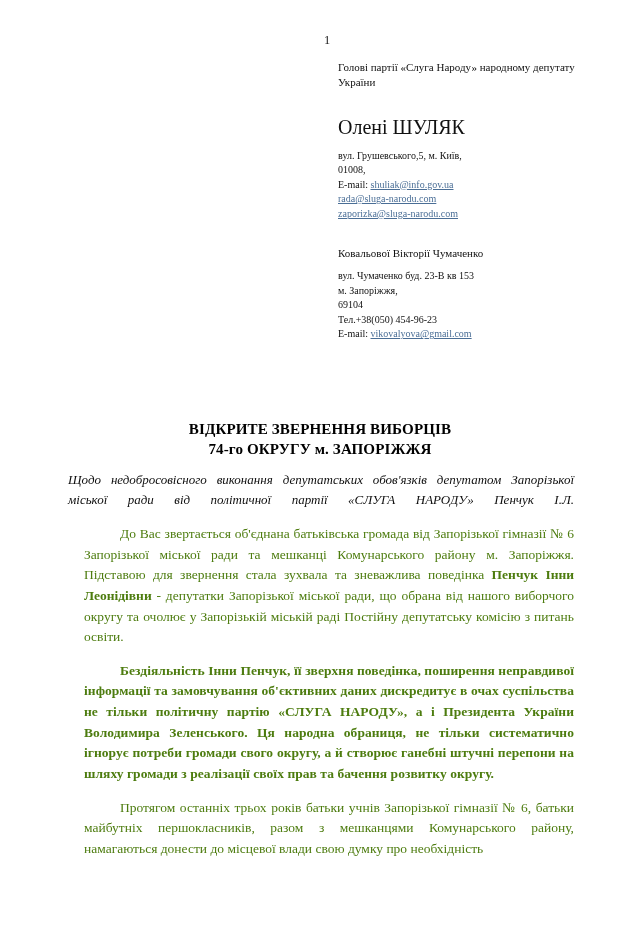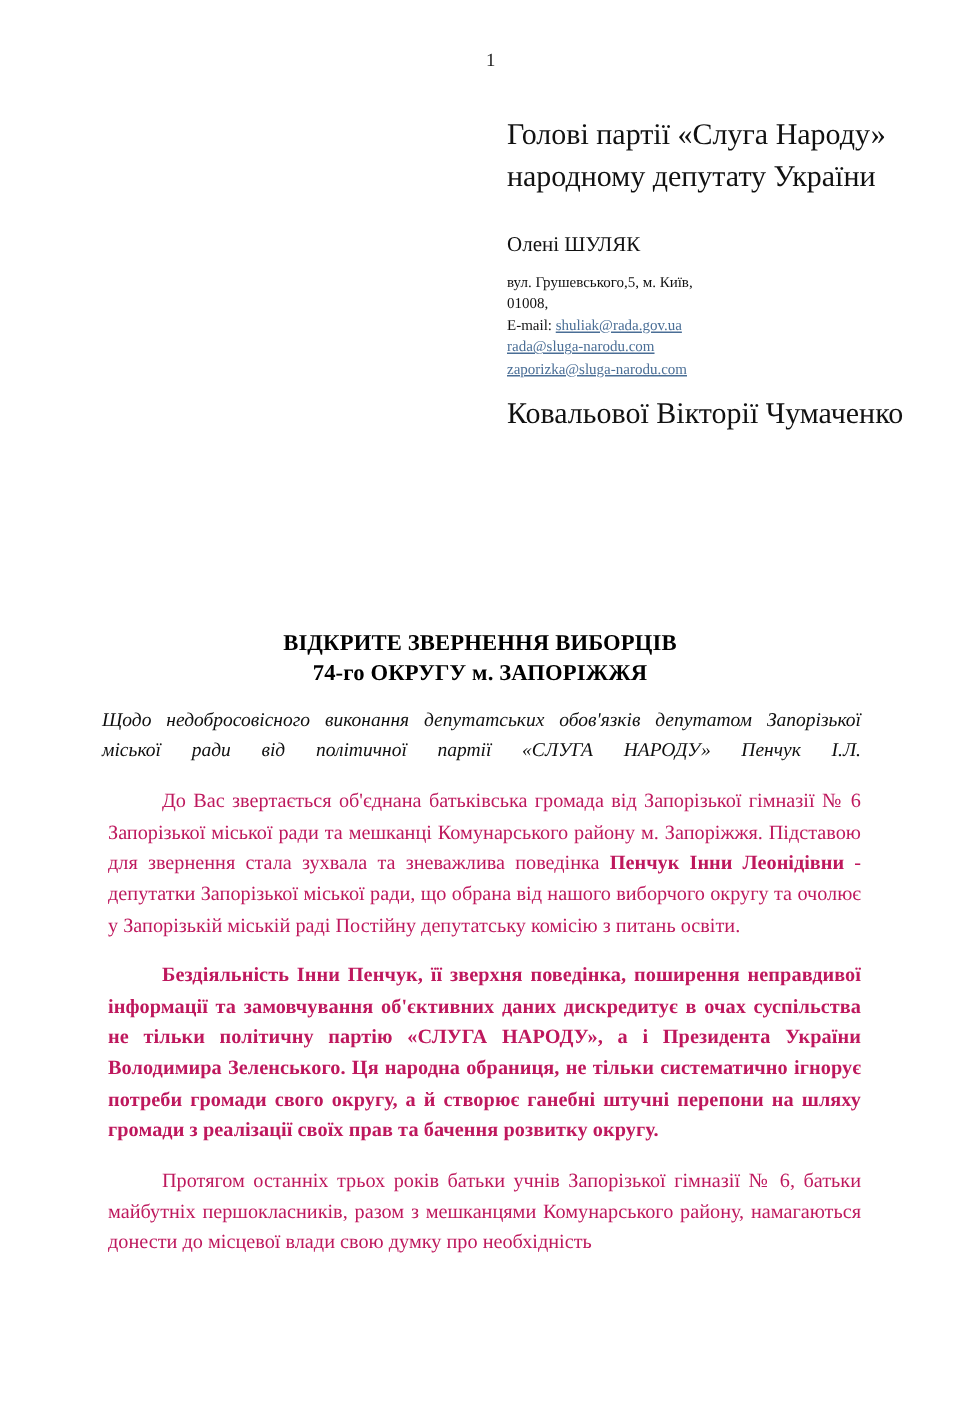--- a/index.html
+++ b/index.html
@@ -34,27 +34,27 @@
   }
 
   
   .addr-block {
     position: absolute;
     left: 338px;
     top: 60px;
     width: 260px;
   }
   .addr-major {
-    font-size: 20px;
+    font-size: 11px;
     line-height: 1.40;
     color: #111;
-    margin: 16px 0 0 0;
+    margin: 0 0 0 0;
   }
   .addr-name {
-    font-size: 14px;
+    font-size: 20px;
     line-height: 1.40;
     color: #111;
     margin: 22px 0 0 0;
   }
   .addr-detail {
     font-size: 10px;
     line-height: 1.45;
     color: #111;
     margin: 8px 0 0 0;
   }
@@ -103,26 +103,26 @@
   }
 
   
   .body-wrap {
     position: absolute;
     top: 524px;
     left: 68px;
     width: 506px;
   }
   p.para {
-    margin: 0 0 0 4px;
+    margin: 0 0 0 16px;
     font-size: 13.5px;
     line-height: 1.53;
     text-align: justify;
     text-indent: 36px;
-    color: #be185d;
+    color: #4d7c0f;
   }
   p.para + p.para { margin-top: 13px; }
   p.para.bold {
     font-weight: bold;
     letter-spacing: 0.05px;
   }
   .nm { font-weight: bold; }
 </style>
 </head>
 <body>
@@ -133,28 +133,35 @@
 
   <div class="addr-block">
     <div class="addr-major">
       <span class="ln">Голові партії «Слуга Народу»</span>
       <span class="ln">народному депутату України</span>
     </div>
     <div class="addr-name">Олені ШУЛЯК</div>
     <div class="addr-detail">
       <span class="ln">вул. Грушевського,5, м. Київ,</span>
       <span class="ln">01008,</span>
-      <span class="ln"><span>E-mail:</span> <span class="mail-link">shuliak@rada.gov.ua</span></span>
+      <span class="ln"><span>E-mail:</span> <span class="mail-link">shuliak@info.gov.ua</span></span>
       <span class="ln"><span class="mail-link">rada@sluga-narodu.com</span></span>
       <span class="ln"><span class="mail-link">zaporizka@sluga-narodu.com</span></span>
     </div>
   </div>
 
   <div class="addr-block-2">
     <div class="addr-major">Ковальової Вікторії Чумаченко</div>
+    <div class="addr-detail">
+      <span class="ln">вул. Чумаченко буд. 23-В кв 153</span>
+      <span class="ln">м. Запоріжжя,</span>
+      <span class="ln">69104</span>
+      <span class="ln">Тел.+38(050) 454-96-23</span>
+      <span class="ln"><span>E-mail:</span> <span class="mail-link">vikovalyova@gmail.com</span></span>
+    </div>
   </div>
 
   <div class="title">
     <span class="t-line">ВІДКРИТЕ ЗВЕРНЕННЯ ВИБОРЦІВ</span>
     <span class="t-line">74-го ОКРУГУ м. ЗАПОРІЖЖЯ</span>
   </div>
 
   <div class="subject">Щодо недобросовісного виконання депутатських обов'язків депутатом Запорізької міської ради від політичної партії «СЛУГА НАРОДУ» Пенчук І.Л.</div>
 
   <div class="body-wrap">

